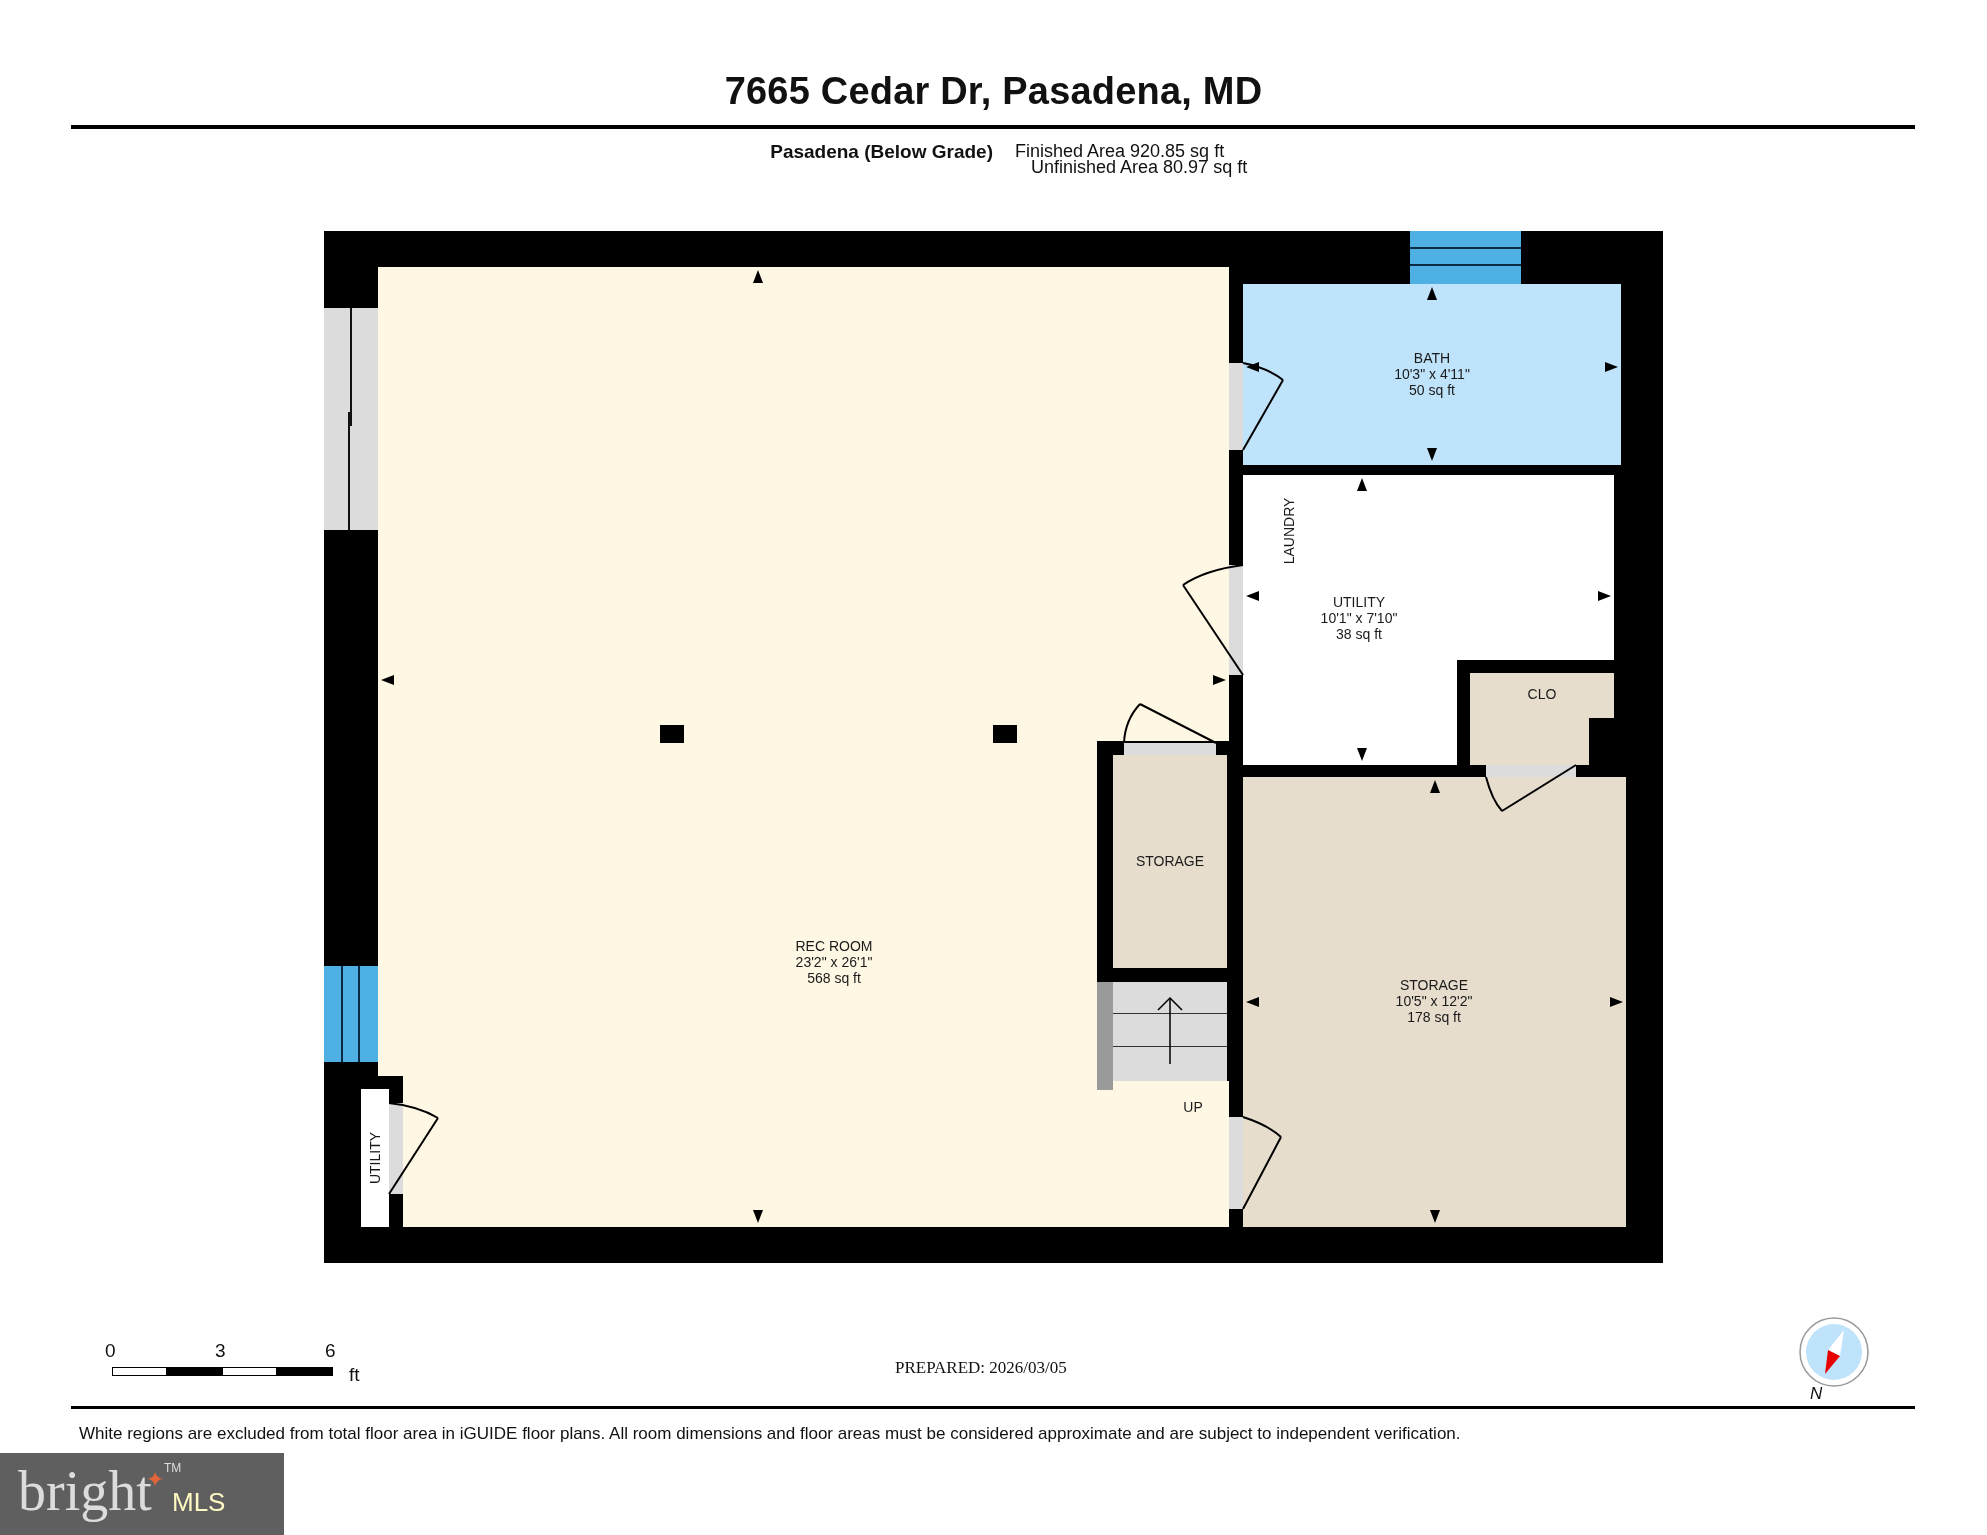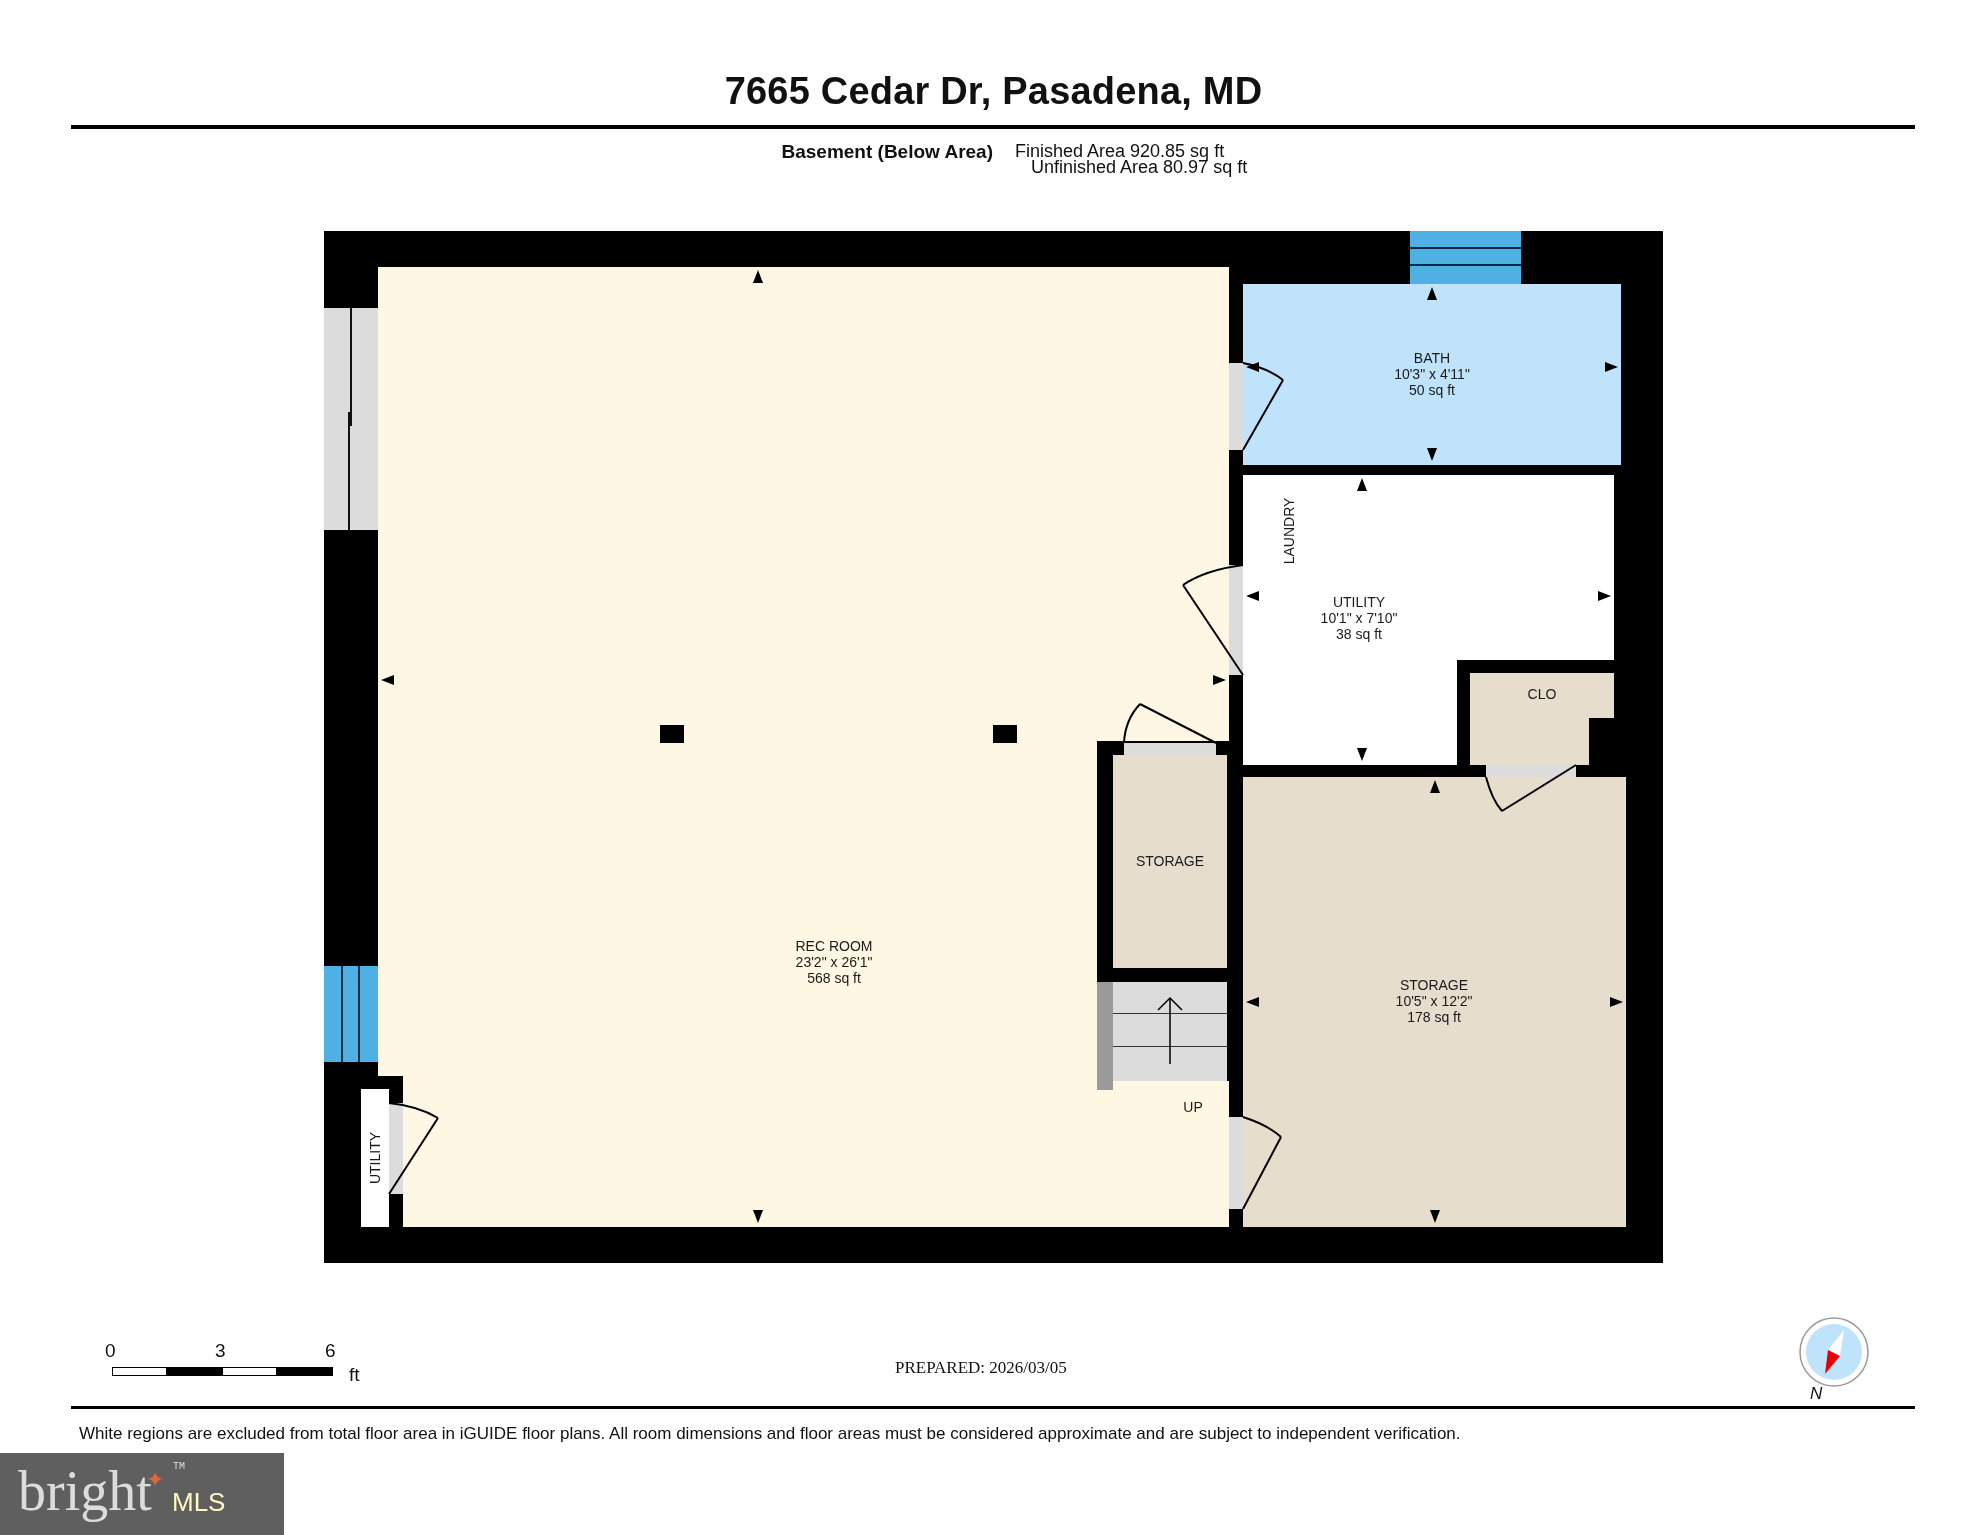--- a/index.html
+++ b/index.html
@@ -19,21 +19,21 @@
   .a-right { border-top:5px solid transparent; border-bottom:5px solid transparent; border-left:13px solid #000; }
   .footer-text { font-size:17px; white-space:nowrap; }
   .logo-box { left:0; top:1453px; width:284px; height:82px; background:#5f5f5f; }
 </style>
 </head>
 <body>
 
 <div class="abs title">7665 Cedar Dr, Pasadena, MD</div>
 <div class="abs rule" style="left:71px; top:125px; width:1844px; height:4px;"></div>
 
-<div class="abs summary-label">Basement (Below Area)</div>
+<div class="abs summary-label">Pasadena (Below Grade)</div>
 <div class="abs summary-val" style="top:141px;">Finished Area 920.85 sq ft</div>
 <div class="abs summary-val" style="top:157px;margin-left:16px;">Unfinished Area 80.97 sq ft</div>
 
 <div class="abs" style="left:0; top:0; width:1987px; height:1535px;">
 
   <div class="blk" style="left:324px; top:231px; width:1339px; height:1032px;"></div>
 
   <div class="room" style="left:378px; top:267px; width:851px; height:960px; background:#fef7e3;"></div>
 
   <div class="blk" style="left:345px; top:1076px; width:58px; height:151px;"></div>
@@ -168,15 +168,15 @@
   <div class="abs" style="left:12px; top:68px; font-size:17px; font-style:italic;">N</div>
 </div>
 
 <div class="abs rule" style="left:71px; top:1406px; width:1844px; height:3px;"></div>
 
 <div class="abs footer-text" style="left:79px; top:1424px;">White regions are excluded from total floor area in iGUIDE floor plans. All room dimensions and floor areas must be considered approximate and are subject to independent verification.</div>
 
 <div class="abs logo-box">
   <span class="abs" style="left:18px; top:6px; font-family:'Liberation Serif', serif; font-size:56px; color:#dcdcdc;">bright</span>
   <span class="abs" style="left:146px; top:14px; color:#e0653a; font-size:22px;">✦</span>
-  <span class="abs" style="left:173px; top:8px; font-size:10px; color:#dcdcdc;font-family:Liberation Mono, monospace;">TM</span>
+  <span class="abs" style="left:164px; top:8px; font-size:12px; color:#dcdcdc;">TM</span>
   <span class="abs" style="left:172px; top:34px; font-size:26px; color:#fef9c3;">MLS</span>
 </div>
 
 </body></html>

